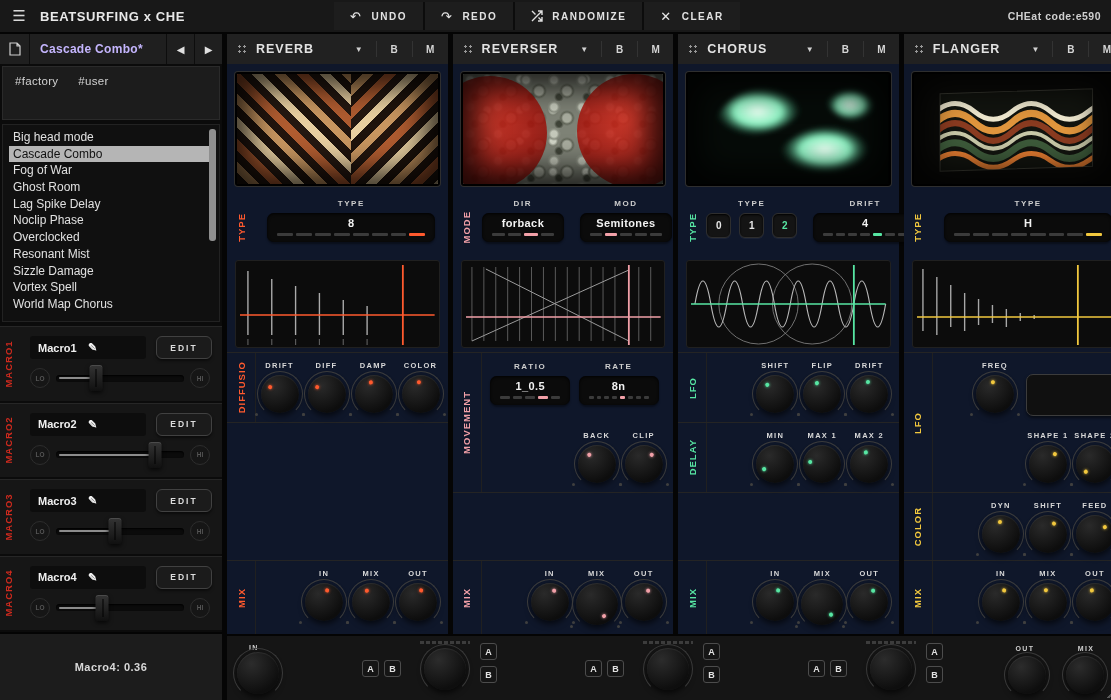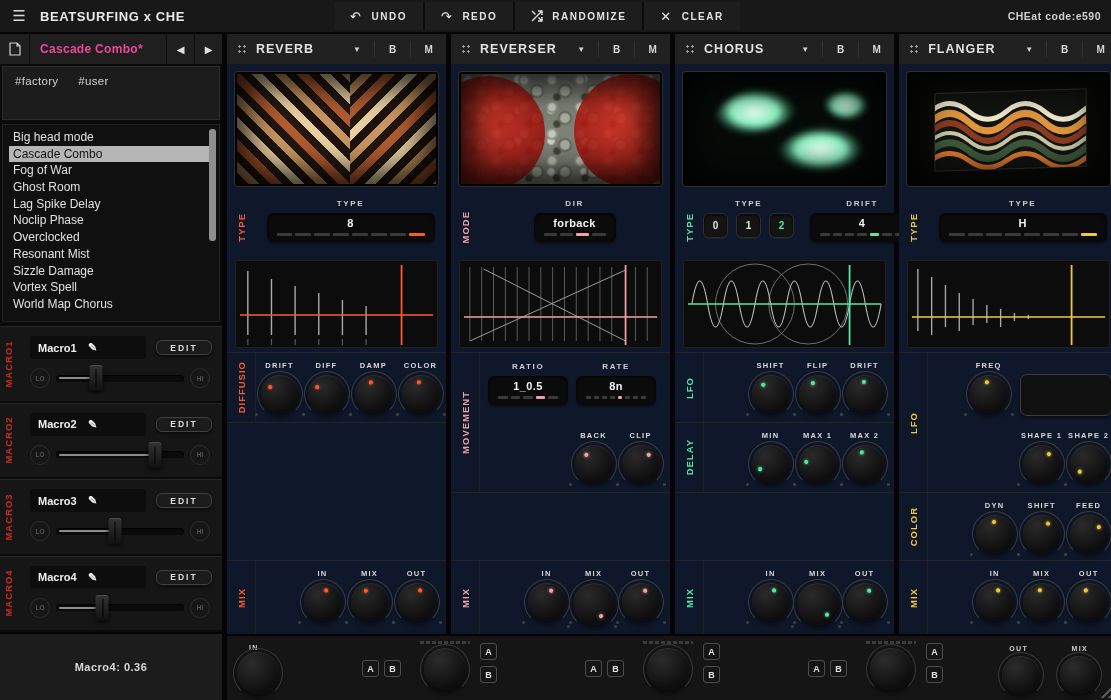--- a/index.html
+++ b/index.html
@@ -17,42 +17,42 @@
 .tb-ic svg { display:block; }
 .cheat { color:#cfcfcf; font-size:10.5px; font-weight:bold; letter-spacing:0.5px; margin-left:260px; }
 
 
 .main { flex:1; display:flex; background:#050505; }
 .sidebar { width:222px; flex:none; display:flex; flex-direction:column; background:#0b0b0b; margin-right:5px; }
 
 
 .preset-bar { height:30px; background:#1f1f1f; display:flex; align-items:center; margin-bottom:2px; }
 .pb-ic { width:30px; height:100%; display:flex; align-items:center; justify-content:center; border-right:1px solid #0d0d0d; cursor:pointer; }
-.pb-name { flex:1; color:#ec4899; font-size:12px; font-weight:bold; padding-left:10px; letter-spacing:0.3px; }
+.pb-name { flex:1; color:#c4b5fd; font-size:12px; font-weight:bold; padding-left:10px; letter-spacing:0.3px; }
 .pb-arrow { width:28px; height:100%; display:flex; align-items:center; justify-content:center; color:#e0e0e0; font-size:10px; border-left:1px solid #0d0d0d; cursor:pointer; }
 
 
 .tags-panel { height:54px; background:#1c1c1c; border:1px solid #2a2a2a; margin:0 2px 4px 2px; padding:8px 12px; display:flex; gap:20px; align-items:flex-start; }
 .tag { color:#d2d2d2; font-size:11.5px; letter-spacing:0.3px; cursor:pointer; }
 
 
 .preset-list { height:198px; background:#101010; border:1px solid #222; margin:0 2px 4px 2px; position:relative; overflow:hidden; padding:4px 10px 0 6px; }
 .preset-item { color:#e0e0e0; font-size:12px; height:16.7px; line-height:16.7px; padding-left:4px; white-space:nowrap; cursor:pointer; }
 .preset-item.selected { background:#b5b5b5; color:#121212; }
 .plist-scroll { position:absolute; right:3px; top:4px; width:7px; height:112px; background:#8f8f8f; border-radius:3px; cursor:pointer; }
 
 
 .macros { flex:1; display:flex; flex-direction:column; gap:2px; margin:0 0 2px 0; }
 .macro-panel { flex:1; background:#161616; border-top:1px solid #262626; position:relative; padding:9px 10px 4px 30px; }
 .macro-side { position:absolute; left:3px; top:50%; transform:translateY(-50%) rotate(180deg); writing-mode:vertical-rl; color:#cf2a1e; font-size:9.5px; font-weight:bold; letter-spacing:1px; }
 .macro-row1 { display:flex; gap:10px; align-items:center; justify-content:flex-end; }
 .macro-name { width:116px; height:23px; background:#0d0d0d; border-radius:3px; display:flex; align-items:center; padding:0 8px; }
 .macro-name span { flex:1; color:#f0f0f0; font-size:11px; font-weight:bold; }
 .pencil { color:#e8e8e8; font-size:12px; }
-.edit-btn { width:56px; height:15px; background:#1b1b1b; border:1px solid #414141; border-radius:6px; color:#dcdcdc; font-size:8.5px; font-weight:bold; letter-spacing:2px; cursor:pointer; box-shadow:0 2px 3px rgba(0,0,0,.5); }
+.edit-btn { width:56px; height:23px; background:#1b1b1b; border:1px solid #414141; border-radius:6px; color:#dcdcdc; font-size:8.5px; font-weight:bold; letter-spacing:2px; cursor:pointer; box-shadow:0 2px 3px rgba(0,0,0,.5); }
 .macro-row2 { display:flex; align-items:center; gap:6px; margin-top:9px; padding-right:2px; }
 .lh-ring { width:20px; height:20px; border-radius:50%; border:1px solid #2d2d2d; color:#555; font-size:6.5px; font-weight:bold; display:flex; align-items:center; justify-content:center; flex:none; }
 .sl-track { flex:1; height:7px; background:#0b0b0b; border-radius:4px; position:relative; box-shadow:inset 0 1px 2px #000; }
 .sl-track::before { content:''; position:absolute; left:3px; width:calc(var(--pct) - 6px); top:2.5px; height:2px; background:#8c8c8c; border-radius:1px; }
 .sl-thumb { position:absolute; top:50%; left:var(--pct); transform:translate(-50%,-50%); width:13px; height:26px; background:linear-gradient(180deg,#343434,#101010); border-radius:3px; box-shadow:0 2px 4px rgba(0,0,0,.7), inset 0 1px 0 rgba(255,255,255,.12); cursor:pointer; }
 .sl-thumb::after { content:''; position:absolute; left:50%; top:4px; bottom:4px; width:1px; background:#000; }
 
 
 .side-status { height:68px; background:#1c1c1c; border-top:2px solid #040404; display:flex; align-items:center; justify-content:center; flex:none; }
 .side-status span { color:#d8d8d8; font-size:11px; font-weight:bold; letter-spacing:0.5px; }
@@ -429,20 +429,33 @@
               </div>
             <div class="ctrl-content">
               <div class="sel-group">
                 <div class="sel-label">DIR</div>
                 <div class="sel-box" style="width:82px;">
                   <div class="sel-value">forback</div>
                   <div class="segs">
                       <i class="seg"></i>
                       <i class="seg"></i>
                       <i class="seg on"></i>
+                      <i class="seg"></i>
+                    </div>
+                </div>
+              </div>
+              <div class="sel-group">
+                <div class="sel-label">MOD</div>
+                <div class="sel-box" style="width:92px;">
+                  <div class="sel-value">Semitones</div>
+                  <div class="segs">
+                      <i class="seg"></i>
+                      <i class="seg on"></i>
+                      <i class="seg"></i>
+                      <i class="seg"></i>
                       <i class="seg"></i>
                     </div>
                 </div>
               </div>
             </div>
           </div>
           <div class="viz">
             <svg viewBox="0 0 204 86" preserveAspectRatio="none">
               <path d="M10,6V80M22,6V80M34,6V80M46,6V80M58,6V80M70,6V80M82,6V80M94,6V80M106,6V80M118,6V80M130,6V80M142,6V80M154,6V80M178,6V80M190,6V80" stroke="#6e6e6e" stroke-width="0.8"></path>
               <path d="M24,8 L168,80 M10,80 L168,9" stroke="#9c9c9c" stroke-width="1"></path>

